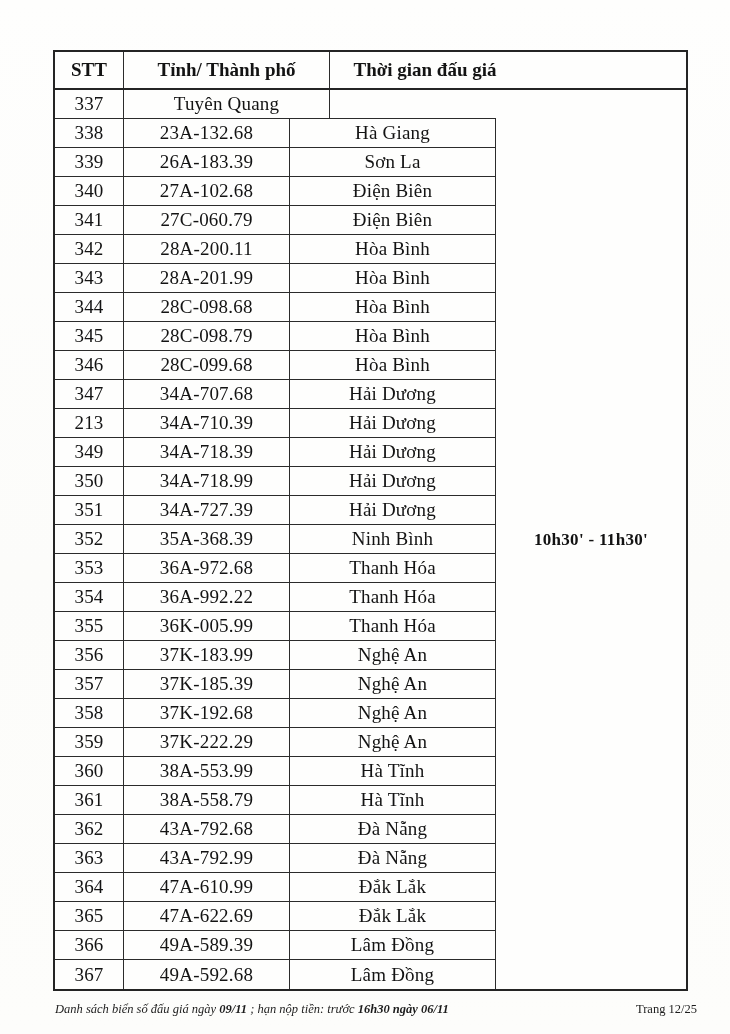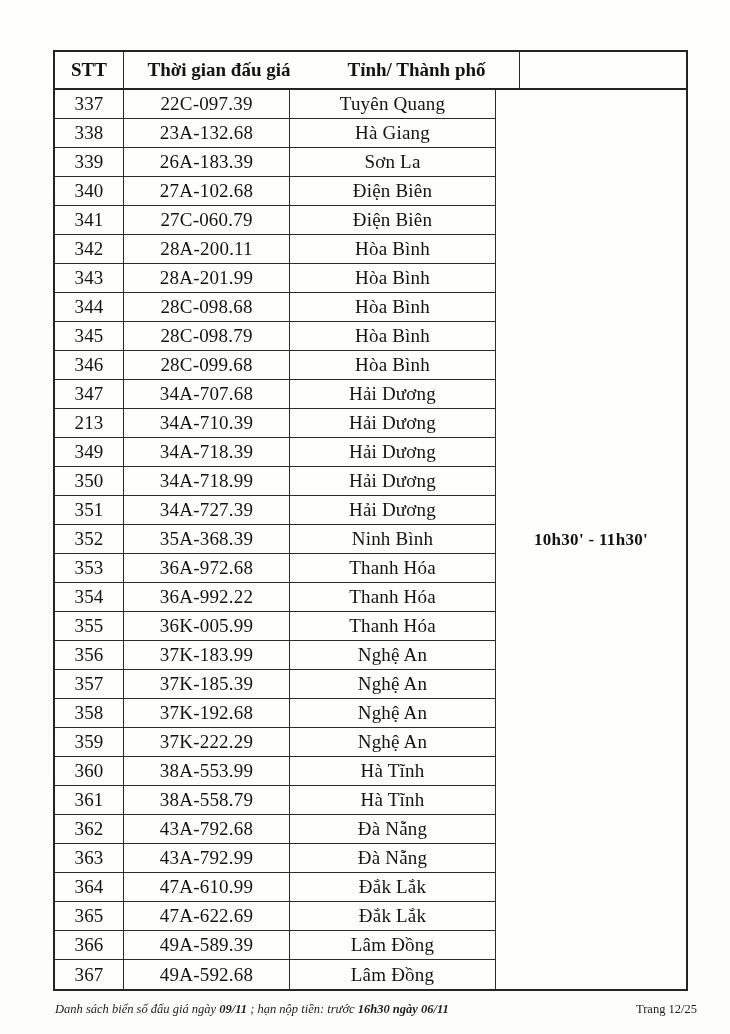--- a/index.html
+++ b/index.html
@@ -77,29 +77,28 @@
 </style>
 </head>
 <body>
 
 <div class="page">
 
   <div class="auction-table">
 
     <div class="header-row">
       <div class="cell cell-stt">STT</div>
+      <div class="cell cell-prov">Tỉnh/ Thành phố</div>
       <div class="cell cell-time">Thời gian đấu giá</div>
-      <div class="cell cell-prov">Tỉnh/ Thành phố</div>
     </div>
 
     <div class="body-wrap">
       <div class="rows-col">
           <div class="table-row">
           <div class="cell cell-stt">337</div>
-          <div class="cell cell-plate">22C-097.39</div>
           <div class="cell cell-prov">Tuyên Quang</div>
         </div>
           <div class="table-row">
           <div class="cell cell-stt">338</div>
           <div class="cell cell-plate">23A-132.68</div>
           <div class="cell cell-prov">Hà Giang</div>
         </div>
           <div class="table-row">
           <div class="cell cell-stt">339</div>
           <div class="cell cell-plate">26A-183.39</div>

